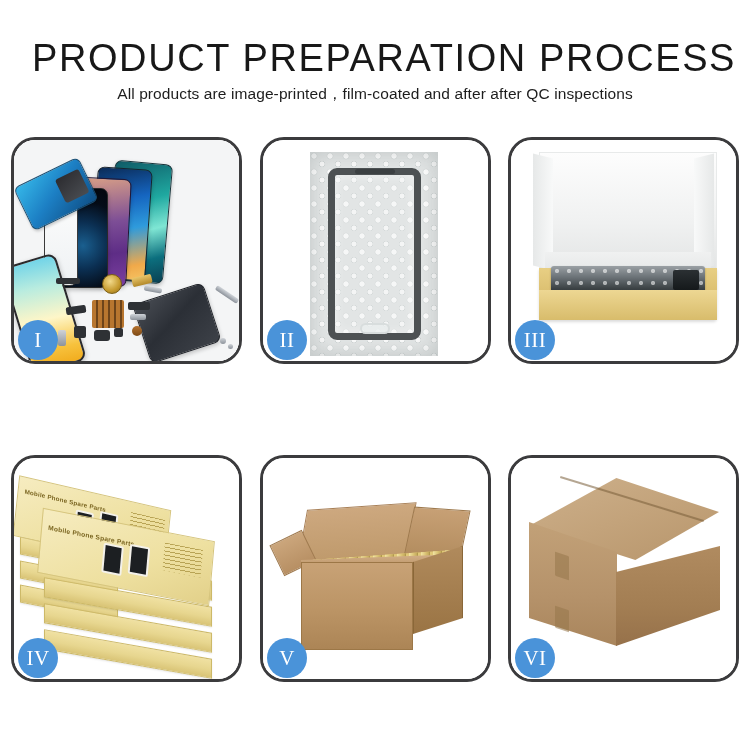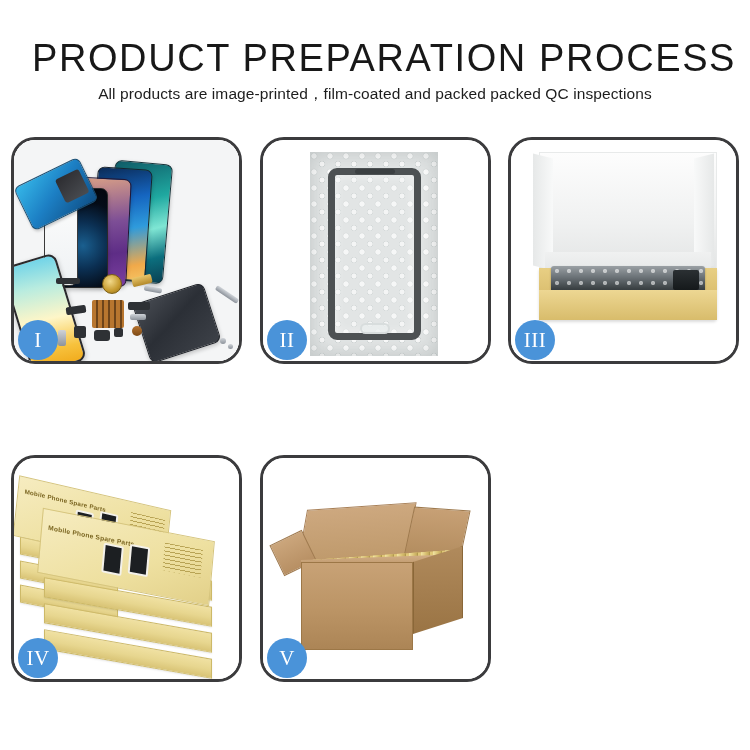--- a/index.html
+++ b/index.html
@@ -288,21 +288,21 @@
     position:absolute; background: rgba(150,118,74,.55); border-radius:1px;
   }
 </style>
 </head>
 <body>
 
 <div class="page">
 
   <div class="header">
     <div class="title">PRODUCT PREPARATION PROCESS</div>
-    <div class="subtitle">All products are image-printed，film-coated and packed packed QC inspections</div>
+    <div class="subtitle">All products are image-printed，film-coated and after after QC inspections</div>
   </div>
 
   <div class="grid">
 
     <div class="cell c0">
       <div class="panel">
         <div class="stage">
           <div class="p1bg"></div>
 
           <div class="ph teal"></div>
@@ -418,15 +418,28 @@
           </div>
 
           <div class="k-rim"></div>
           <div class="k-side"></div>
           <div class="k-front"></div>
         </div>
         <div class="badge">V</div>
       </div>
     </div>
 
+    <div class="cell c5">
+      <div class="panel">
+        <div class="stage p6">
+          <div class="c6-top"></div>
+          <div class="c6-left"></div>
+          <div class="c6-right"></div>
+          <div class="c6-seam" style="left:46px; top:40px; width:150px; height:2px; transform:rotate(17deg);"></div>
+          <div class="c6-tape" style="left:44px; top:96px; width:14px; height:24px; transform:skewY(19deg);"></div>
+          <div class="c6-tape" style="left:44px; top:150px; width:14px; height:22px; transform:skewY(19deg);"></div>
+        </div>
+        <div class="badge">VI</div>
+      </div>
+    </div>
 
   </div>
 </div>
 
 </body></html>

